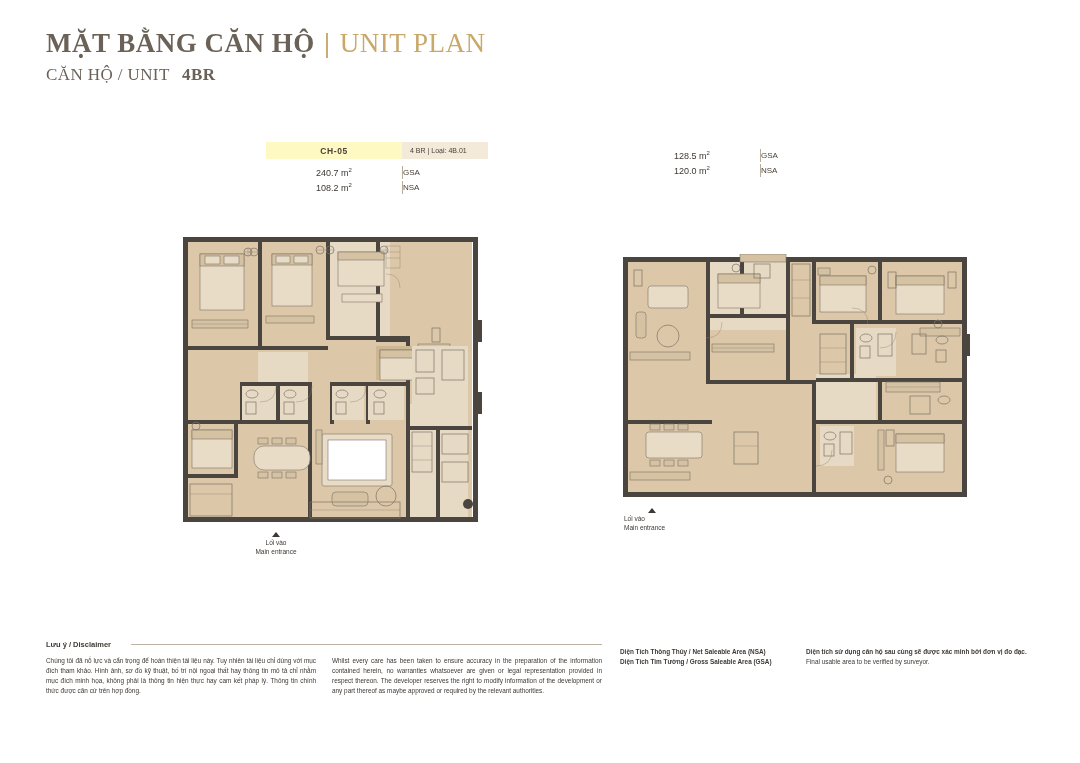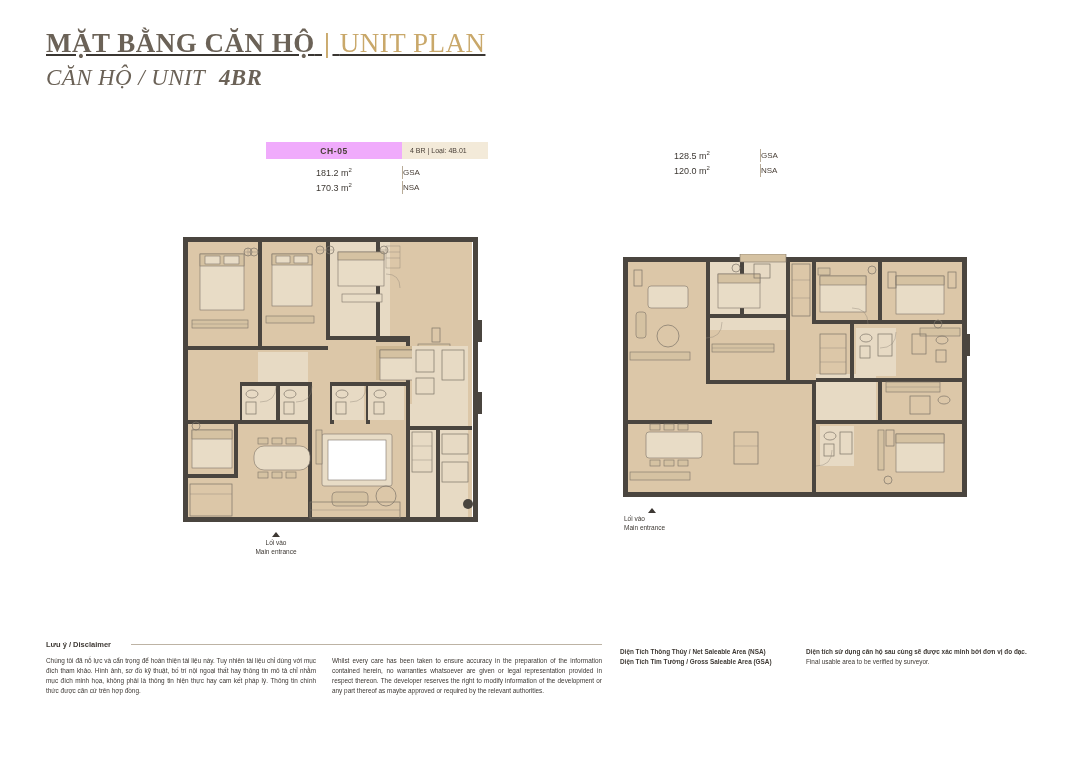--- a/index.html
+++ b/index.html
@@ -25,64 +25,62 @@
   .header {
     position: absolute;
     left: 46px;
     top: 28px;
   }
   .title-line {
     font-family: "Liberation Serif", serif;
     font-size: 27px;
     letter-spacing: 0.5px;
     white-space: nowrap;
-    text-decoration: underline;
   }
   .title-vi {
     color: #6b6257;
     font-weight: bold;
   }
   .title-sep {
     color: #c9a86a;
     font-weight: bold;
     padding: 0 2px;
   }
   .title-en {
     color: #c9a86a;
     font-weight: normal;
   }
   .subtitle-line {
     font-family: "Liberation Serif", serif;
-    font-size: 23px;
+    font-size: 17px;
     color: #6b6257;
     margin-top: 6px;
     letter-spacing: 0.4px;
     white-space: nowrap;
-    font-style: italic;
   }
   .subtitle-code {
     font-weight: bold;
     padding-left: 8px;
   }
 
   
   .unit-info {
     position: absolute;
   }
   .unit-info.left { left: 266px; top: 142px; }
   .unit-info.right { left: 624px; top: 142px; }
 
   .unit-bar {
     display: flex;
     width: 222px;
     height: 17px;
     align-items: stretch;
   }
   .unit-bar .code {
-    background: #f0abfc;
+    background: #fef9c3;
     flex: 0 0 136px;
     display: flex;
     align-items: center;
     justify-content: center;
     font-size: 8.5px;
     font-weight: bold;
     color: #4a4038;
     letter-spacing: 0.6px;
   }
   .unit-bar .type {
@@ -222,27 +220,27 @@
   </div>
 
   <div class="unit-info left">
     <div class="unit-bar">
       <div class="code">CH-05</div>
       <div class="type">4 BR | Loại: 4B.01</div>
     </div>
     <div class="unit-rows">
       <div class="unit-row">
         <div class="area">
-          <span>181.2 m</span><sup>2</sup>
+          <span>240.7 m</span><sup>2</sup>
         </div>
         <div class="label">GSA</div>
       </div>
       <div class="unit-row">
         <div class="area">
-          <span>170.3 m</span><sup>2</sup>
+          <span>108.2 m</span><sup>2</sup>
         </div>
         <div class="label">NSA</div>
       </div>
     </div>
   </div>
 
   <div class="unit-info right">
     <div class="unit-rows">
       <div class="unit-row">
         <div class="area">

